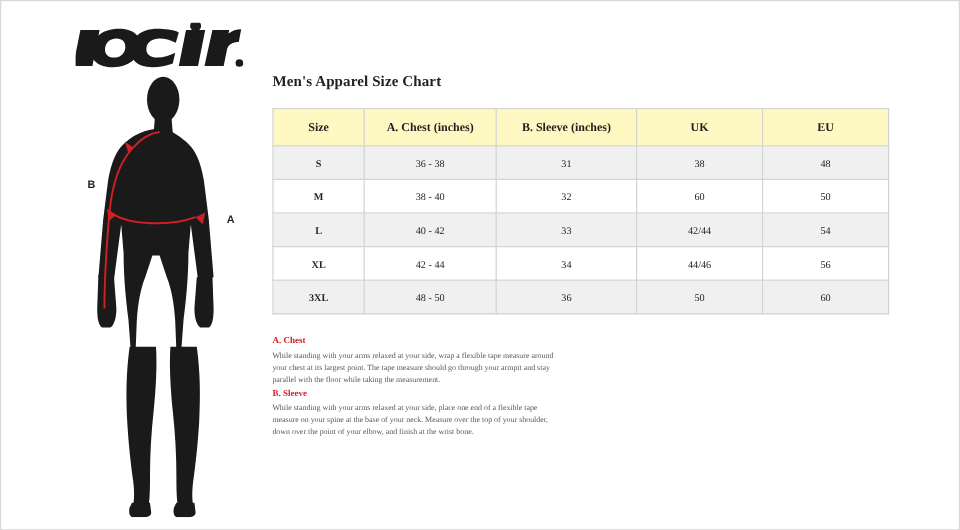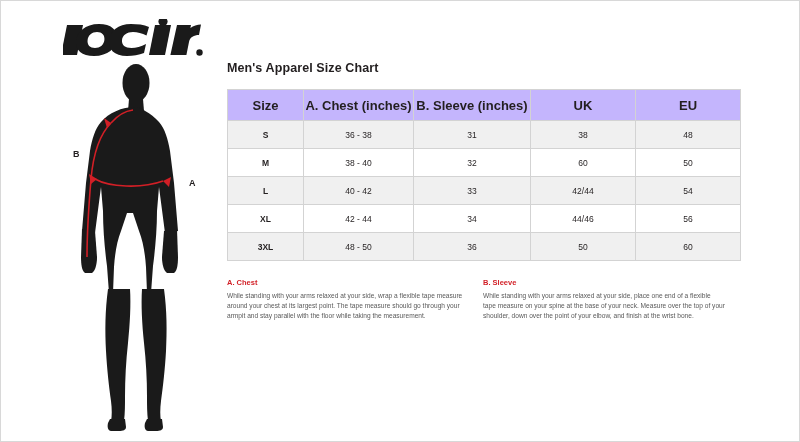--- a/index.html
+++ b/index.html
@@ -48,20 +48,21 @@
   }
   .label-b { left: 22px; top: 88px; }
   .label-a { left: 138px; top: 117px; }
 
   
   .content {
     position: absolute;
     left: 226px;
     top: 60px;
     width: 520px;
+    font-family: Liberation Serif, serif;
   }
   .chart-title {
     font-size: 12.5px;
     font-weight: bold;
     color: #231f20;
     margin: 0 0 14px 0;
     letter-spacing: .1px;
   }
 
   table.size-chart {
@@ -72,23 +73,23 @@
   table.size-chart th,
   table.size-chart td {
     border: 1px solid #d3d3d3;
     height: 25px;
     text-align: center;
     vertical-align: middle;
     font-size: 8.5px;
     color: #231f20;
   }
   table.size-chart thead th {
-    background: #c4b5fd;
-    font-weight: bold;
-    font-size: 13px;
+    background: #fef9c3;
+    font-weight: bold;
+    font-size: 10px;
     height: 28px;
   }
   table.size-chart tbody tr:nth-child(odd) td {
     background: #f0f0f0;
   }
   table.size-chart tbody tr:nth-child(even) td {
     background: #ffffff;
   }
   table.size-chart tbody td.size-col {
     font-weight: bold;
@@ -105,20 +106,21 @@
   }
   .howto-title {
     font-size: 12px;
     font-weight: bold;
     color: #231f20;
     margin-bottom: 10px;
   }
   .howto-cols {
     display: flex;
     gap: 0px;
+    flex-direction: column;
   }
   .howto-col {
     width: 256px;
     padding-right: 14px;
     box-sizing: border-box;
   }
   .howto-head {
     font-size: 7.5px;
     font-weight: bold;
     color: #d21f26;

